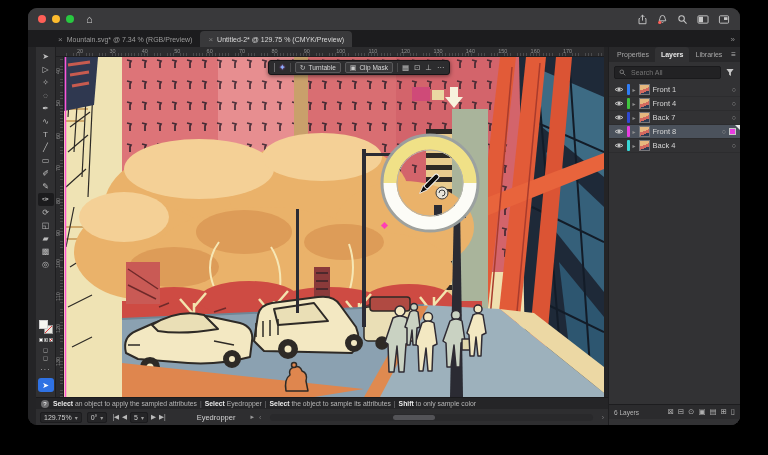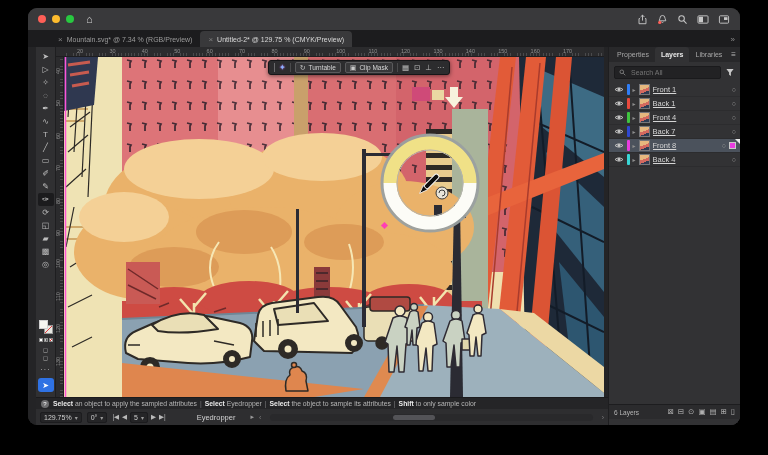--- a/index.html
+++ b/index.html
@@ -72,21 +72,21 @@
   .searchbox{flex:1;height:13px;background:#222224;border:1px solid #1a1a1c;border-radius:2px;display:flex;align-items:center;gap:3px;padding:0 4px;}
   .searchbox input{flex:1;background:transparent;border:none;outline:none;color:#bdbdbd;font-size:7px;width:60px;font-family:"Liberation Sans",sans-serif;}
   .layerlist{flex:1;overflow:hidden;}
   .lrow{height:14px;display:flex;align-items:center;gap:3px;padding:0 4px 0 5px;border-bottom:1px solid #2c2c2e;position:relative;}
   .lrow.selected{background:#4b525c;}
   .lrow .eye{flex:none;display:flex;}
   .lcolor{width:2.5px;height:11px;flex:none;border-radius:1px;}
   .lchev{color:#8f8f8f;font-size:6px;flex:none;}
   .lthumb{width:11px;height:11px;flex:none;border:1px solid #77777a;
     background:linear-gradient(160deg,#e6b77e 0 45%,#d4695f 45% 72%,#2e3c54 72%);}
-  .lname{font-size:7.5px;color:#d5d5d5;flex:1;white-space:nowrap;overflow:hidden;text-decoration:underline;}
+  .lname{font-size:7.5px;color:#d5d5d5;flex:1;white-space:nowrap;overflow:hidden;}
   .ltarget{color:#9a9a9a;font-size:7px;flex:none;}
   .lchip{width:7px;height:7px;flex:none;border:1px solid #c8c8c8;position:relative;}
   .lrow.selected:after{content:"";position:absolute;right:0;top:0;border-style:solid;border-width:0 5px 5px 0;border-color:transparent #e8e8e8 transparent transparent;}
   .pfooter{flex:none;height:15px;background:#2b2b2d;border-top:1px solid #1d1d1f;display:flex;align-items:center;padding:0 5px;gap:4px;margin-top:auto;}
   .pfooter .cnt{font-size:6.5px;color:#b5b5b5;white-space:nowrap;}
   .pfi{color:#b0b0b0;font-size:7.5px;line-height:1;}
   .pfspace{flex:1;}
   .pfoot-pad{flex:none;height:6px;background:#323234;}
   
   .hintbar{position:absolute;left:8px;top:350px;width:572px;height:12px;background:#252527;border-top:1px solid #1b1b1d;
@@ -461,34 +461,20 @@
     <span class="ltarget">○</span>
 
   </div>
           <div class="lrow">
     <span class="eye">
       <svg width="10" height="7" viewBox="0 0 10 7">
                 <path d="M1 3.5 Q5 0.2 9 3.5 Q5 6.8 1 3.5 Z" fill="none" stroke="#c9c9c9" stroke-width="0.9"></path>
                 <circle cx="5" cy="3.5" r="1.4" fill="#c9c9c9"></circle>
               </svg>
     </span>
-    <span class="lcolor" style="background: rgb(232, 73, 61);"></span>
-    <span class="lchev">▸</span>
-    <span class="lthumb"></span>
-    <span class="lname">Back 1</span>
-    <span class="ltarget">○</span>
-
-  </div>
-          <div class="lrow">
-    <span class="eye">
-      <svg width="10" height="7" viewBox="0 0 10 7">
-                <path d="M1 3.5 Q5 0.2 9 3.5 Q5 6.8 1 3.5 Z" fill="none" stroke="#c9c9c9" stroke-width="0.9"></path>
-                <circle cx="5" cy="3.5" r="1.4" fill="#c9c9c9"></circle>
-              </svg>
-    </span>
     <span class="lcolor" style="background: rgb(63, 196, 63);"></span>
     <span class="lchev">▸</span>
     <span class="lthumb"></span>
     <span class="lname">Front 4</span>
     <span class="ltarget">○</span>
 
   </div>
           <div class="lrow">
     <span class="eye">
       <svg width="10" height="7" viewBox="0 0 10 7">

